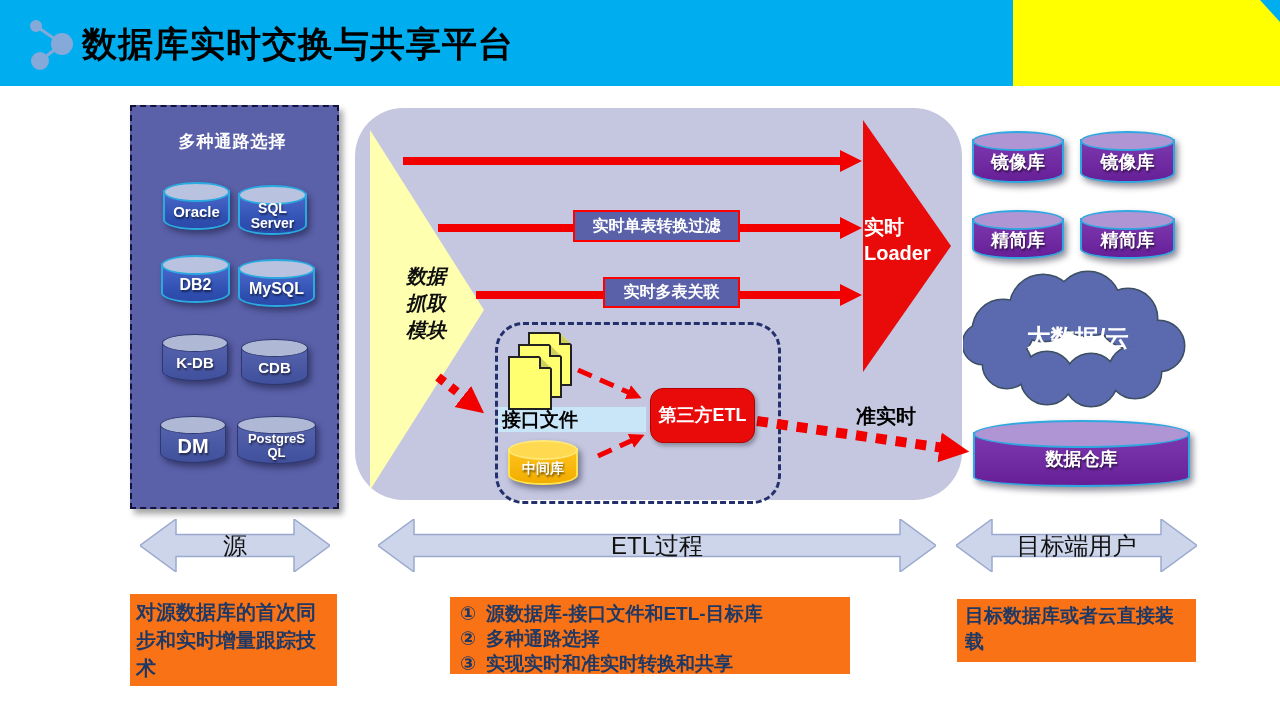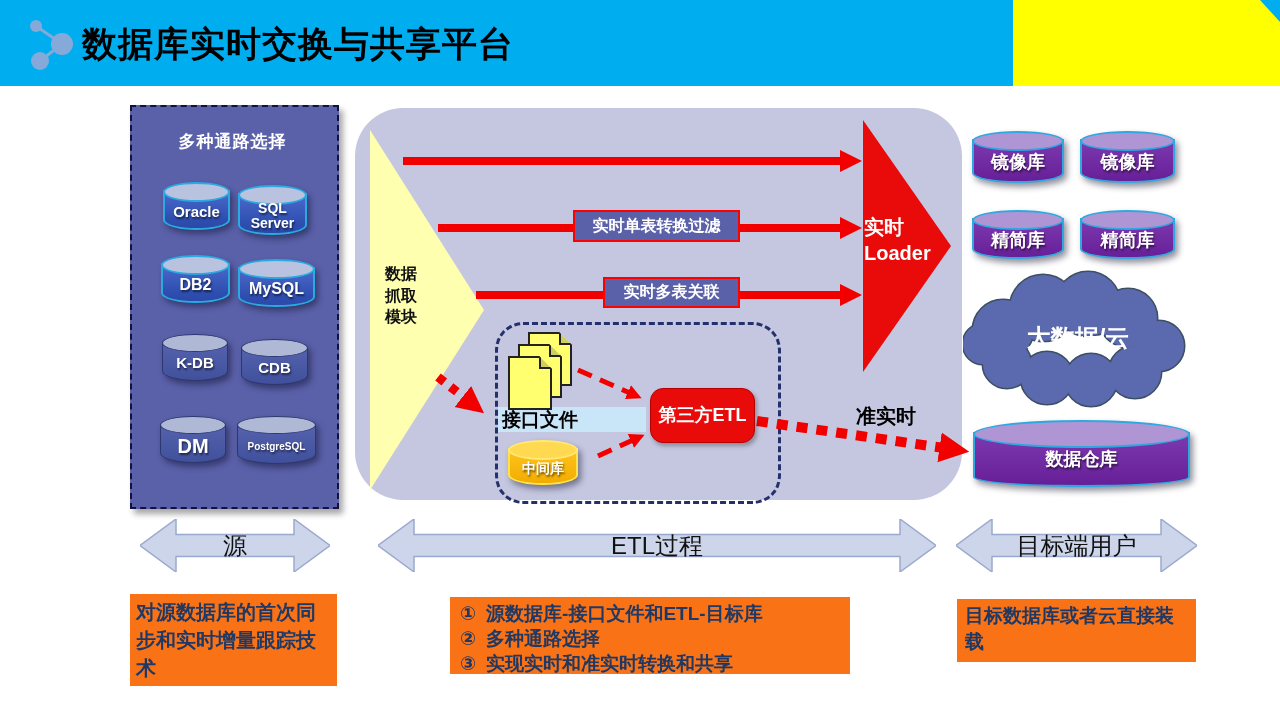--- a/index.html
+++ b/index.html
@@ -35,38 +35,38 @@
   .gold .cyl-top{background:#FFD94F;border:2px solid #FFE878;}
 
   .cyl--oracle{left:163px;top:182px;width:67px;height:48px;font-size:15px;}
   .cyl--oracle .cyl-label{word-break:break-all;padding:0 8px;}
   .cyl--sqlserver{left:238px;top:185px;width:69px;height:50px;font-size:14px;}
   .cyl--db2{left:161px;top:255px;width:69px;height:48px;font-size:16px;}
   .cyl--mysql{left:238px;top:259px;width:77px;height:48px;font-size:16px;}
   .cyl--kdb{left:162px;top:334px;width:66px;height:47px;font-size:15px;}
   .cyl--cdb{left:241px;top:339px;width:67px;height:46px;font-size:15px;}
   .cyl--dm{left:160px;top:416px;width:66px;height:47px;font-size:20px;}
-  .cyl--pg{left:237px;top:416px;width:79px;height:48px;font-size:10px;}
+  .cyl--pg{left:237px;top:416px;width:79px;height:48px;font-size:13px;}
   .cyl--pg .cyl-label{word-break:break-all;padding:0 6px;}
 
   .cyl--mirror1{left:972px;top:131px;width:92px;height:52px;font-size:18px;}
   .cyl--mirror2{left:1080px;top:131px;width:95px;height:52px;font-size:18px;}
   .cyl--cond1{left:972px;top:210px;width:92px;height:49px;font-size:18px;}
   .cyl--cond2{left:1080px;top:210px;width:95px;height:49px;font-size:18px;}
   .cyl--mid{left:508px;top:440px;width:70px;height:45px;font-size:14px;z-index:5;}
   .cyl--wh{left:973px;top:420px;width:217px;height:67px;font-size:18px;}
   .cyl--wh .cyl-top{height:24px;}
   .cyl--wh .cyl-body{top:12px;}
 
   
   .main-panel{position:absolute;left:355px;top:108px;width:607px;height:392px;background:#C5C7E0;border-radius:48px;z-index:1;}
   .capture-tri{position:absolute;left:370px;top:130px;width:114px;height:360px;background:#FFFFB0;
                clip-path:polygon(0 0,100% 50%,0 100%);z-index:2;}
-  .capture-text{position:absolute;left:385px;top:263px;width:42px;font-size:16px;font-weight:bold;color:#101010;
-                line-height:1.35;z-index:3;word-break:break-all;}
+  .capture-text{position:absolute;left:406px;top:263px;width:42px;font-size:20px;font-weight:bold;color:#101010;
+                line-height:1.35;z-index:3;word-break:break-all;font-style:italic;}
 
   .arrow-label{position:absolute;background:#5A61A9;border:2px solid #FF0000;color:#fff;font-weight:bold;
                display:flex;align-items:center;justify-content:center;z-index:5;font-family:Liberation Serif, serif;}
   .lbl-single{left:573px;top:210px;width:163px;height:28px;font-size:16px;}
   .lbl-multi{left:603px;top:277px;width:133px;height:27px;font-size:16px;}
 
   .loader-tri{position:absolute;left:863px;top:120px;width:88px;height:252px;background:#E90A0A;
               clip-path:polygon(0 0,100% 50%,0 100%);z-index:5;}
   .loader-text{position:absolute;left:864px;top:214px;width:84px;text-align:left;color:#fff;font-weight:bold;
                font-size:20px;line-height:1.3;z-index:6;}

